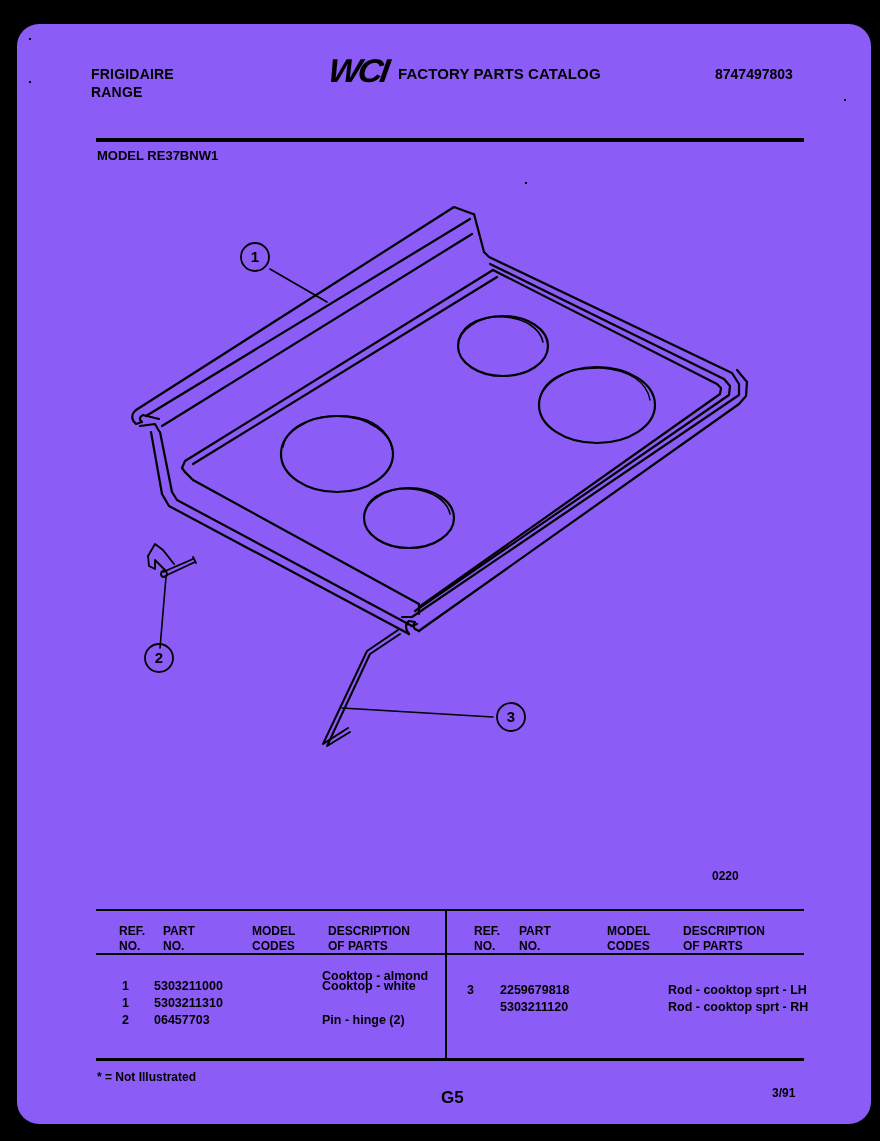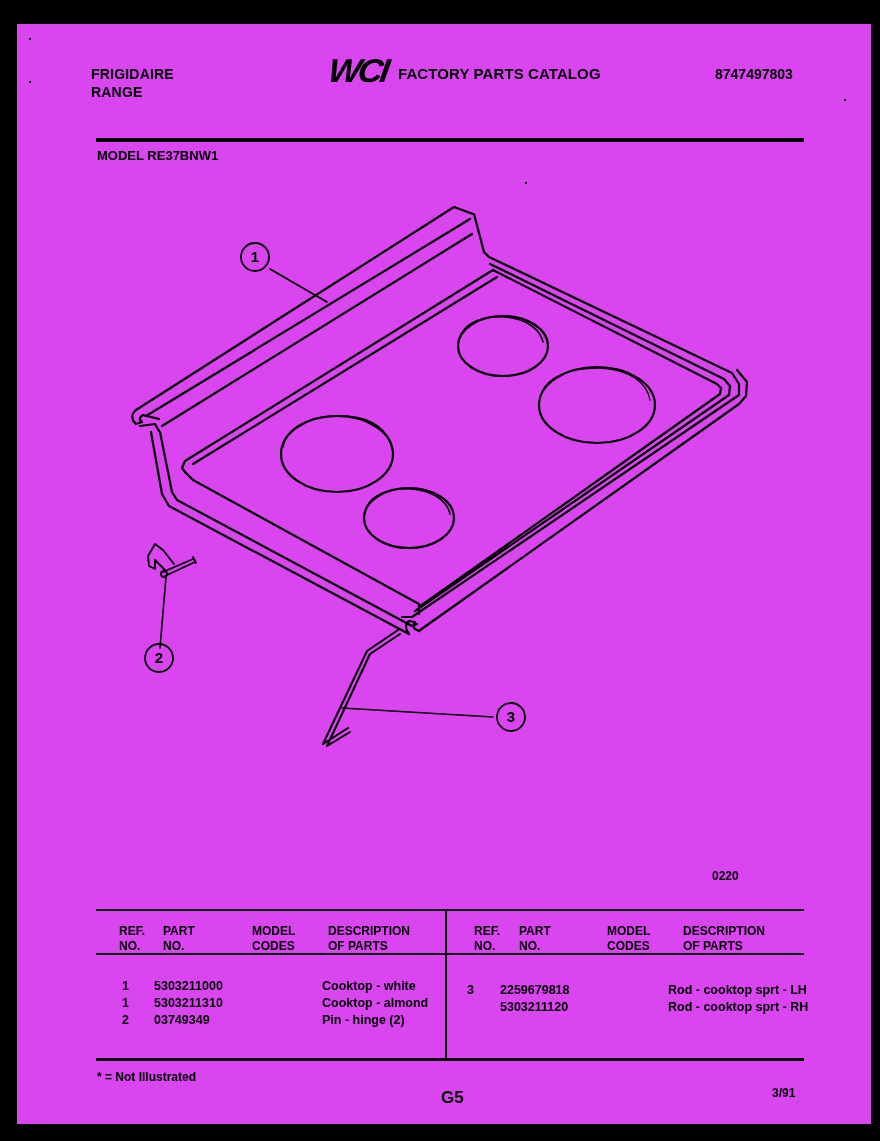--- a/index.html
+++ b/index.html
@@ -1,21 +1,21 @@
 <!DOCTYPE html>
 <html><head>
   <meta charset="utf-8">
   <style>
     html, body { margin: 0; padding: 0; }
     body {
       width: 880px; height: 1141px; background: #000; position: relative; overflow: hidden;
       font-family: "Liberation Sans", sans-serif; color: #000;
     }
     .page {
-      position: absolute; left: 17px; top: 24px; width: 854px; height: 1100px; background: #d946ef;
+      position: absolute; left: 17px; top: 24px; width: 854px; height: 1100px; background: #8b5cf6; border-radius: 22px;
     }
     .abs { position: absolute; }
     .hdr-left { left: 74px; top: 41px; font-size: 14px; line-height: 18px; font-weight: bold; letter-spacing: 0.2px; }
     .logo { left: 313px; top: 30px; font-size: 33px; font-weight: bold; font-style: italic; letter-spacing: -3px; transform: scaleX(1.05) skewX(-8deg); line-height: 34px; font-family: "Liberation Sans", sans-serif; }
     .catalog-title { left: 381px; top: 41px; font-size: 15px; font-weight: bold; letter-spacing: 0.1px; }
     .catalog-num { left: 698px; top: 42px; font-size: 14px; font-weight: bold; }
     .rule-thick { left: 79px; top: 114px; width: 708px; height: 4px; background: #000; }
     .model { left: 80px; top: 124px; font-size: 13px; font-weight: bold; }
     .diagram { left: 0; top: 0; }
     .fig-id { left: 695px; top: 845px; font-size: 12px; font-weight: bold; }
@@ -162,24 +162,24 @@
     <div>DESCRIPTION</div>
       <div>OF PARTS</div>
   </div>
 
   <div class="abs td" style="left:105px;top:954px">1</div>
   <div class="abs td" style="left:137px;top:954px">5303211000</div>
   <div class="abs td" style="left:305px;top:954px">Cooktop - white</div>
 
   <div class="abs td" style="left:105px;top:971px">1</div>
   <div class="abs td" style="left:137px;top:971px">5303211310</div>
-  <div class="abs td" style="left:305px;top:971px">Cooktop - almond</div>
+  <div class="abs td" style="left:305px;top:944px">Cooktop - almond</div>
 
   <div class="abs td" style="left:105px;top:988px">2</div>
-  <div class="abs td" style="left:137px;top:988px">03749349</div>
+  <div class="abs td" style="left:137px;top:988px">06457703</div>
   <div class="abs td" style="left:305px;top:988px">Pin - hinge (2)</div>
 
   <div class="abs td" style="left:450px;top:958px">3</div>
   <div class="abs td" style="left:483px;top:958px">2259679818</div>
   <div class="abs td" style="left:651px;top:958px">Rod - cooktop sprt - LH</div>
 
   <div class="abs td" style="left:483px;top:975px">5303211120</div>
   <div class="abs td" style="left:651px;top:975px">Rod - cooktop sprt - RH</div>
 
   <div class="abs footnote">* = Not Illustrated</div>

